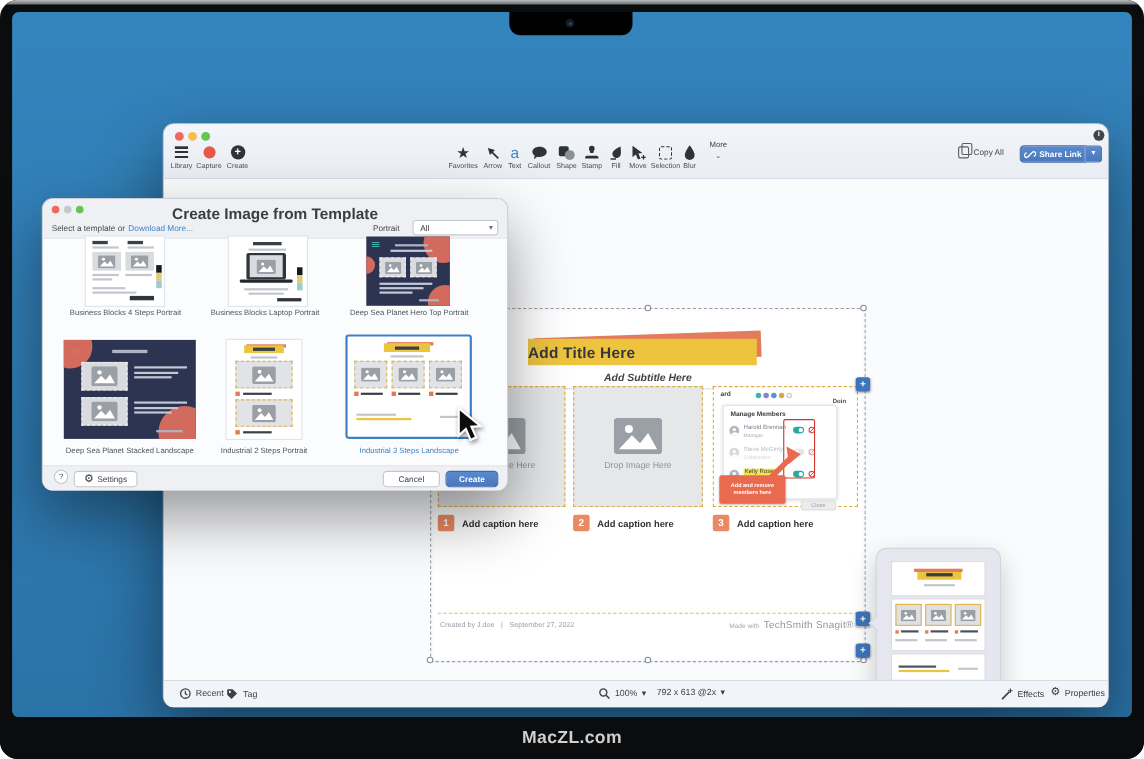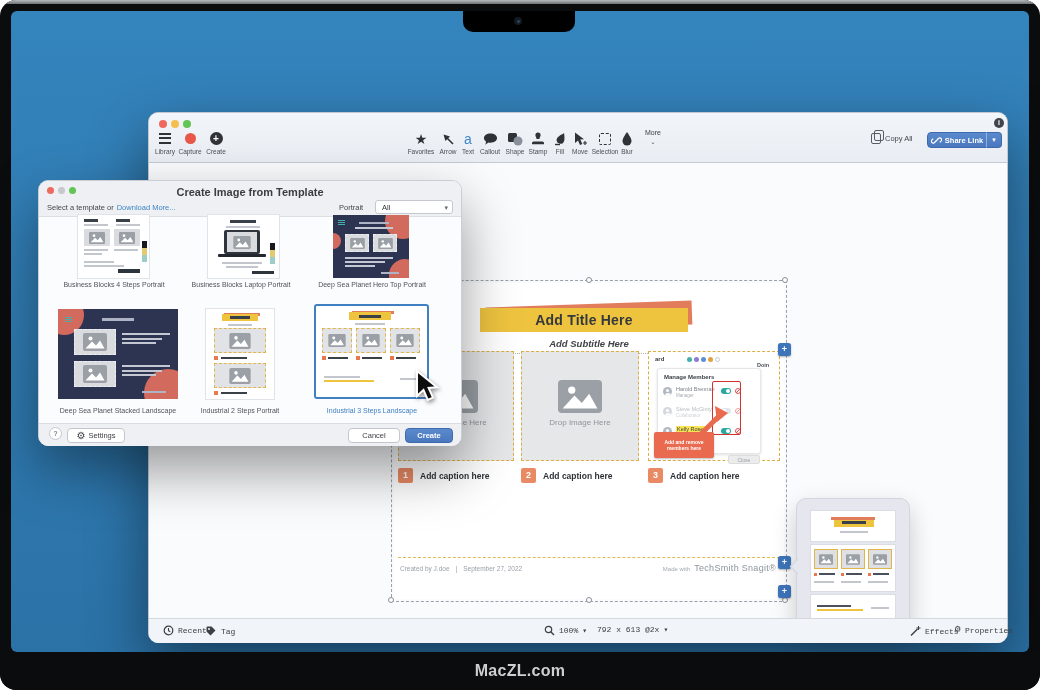--- a/index.html
+++ b/index.html
@@ -30,31 +30,31 @@
   .selic{width:12px;height:12px;border:1.6px dashed #2f3338;border-radius:2px;box-sizing:border-box;}
   .moretxt{font-size:7px;color:#3c4046;}
   #infoic{left:845px;top:5px;width:10px;height:10px;border-radius:50%;background:#41454b;color:#fff;font-size:7px;line-height:10px;text-align:center;font-weight:bold;}
   #copyall{left:722px;top:20px;display:flex;align-items:center;gap:4px;font-size:7.5px;color:#43474d;}
   .cpyic{position:relative;width:8px;height:9px;border:1.2px solid #595e66;border-radius:2px;background:#eef1f6;}
   .cpyic:before{content:'';position:absolute;left:2px;top:-4px;width:8px;height:9px;border:1.2px solid #595e66;border-radius:2px;}
   #sharebtn{left:778px;top:19px;width:60px;height:16px;background:linear-gradient(#5a8ace,#4a77bd);border:1px solid #3f69ad;border-radius:4px 0 0 4px;display:flex;align-items:center;justify-content:center;gap:3px;color:#fff;font-size:7.5px;font-weight:bold;box-sizing:border-box;}
   #sharecaret{left:837px;top:19px;width:16px;height:16px;background:linear-gradient(#5a8ace,#4a77bd);border:1px solid #3f69ad;border-left:1px solid rgba(255,255,255,.4);border-radius:0 4px 4px 0;color:#fff;font-size:7px;line-height:14px;text-align:center;box-sizing:border-box;}
 
   #workspace{left:0;top:50px;width:858px;height:455px;background:#fafbfd;}
-  #statusbar{left:0;top:505px;width:858px;height:25px;background:#f1f4f8;border-top:1px solid #d3d8df;border-radius:0 0 9px 9px;box-sizing:border-box;font-family:Liberation Mono, monospace;}
+  #statusbar{left:0;top:505px;width:858px;height:25px;background:#f1f4f8;border-top:1px solid #d3d8df;border-radius:0 0 9px 9px;box-sizing:border-box;}
   .sbitem{display:flex;align-items:center;gap:4px;font-size:8px;color:#3d4147;}
   .gear{font-size:10px;line-height:10px;color:#3d4147;}
 
   
   #doc{left:245px;top:120px;width:390px;height:316px;background:#fff;}
   #docsel{left:-3px;top:-3px;width:394px;height:320px;border:1px dashed #9aa0a8;}
   .hndl{width:6px;height:6px;border-radius:50%;background:#fff;border:1px solid #8b9097;box-sizing:border-box;}
   .plus{width:13px;height:13px;background:#3d74ba;border-radius:2.5px;color:#fff;font-size:9px;font-weight:bold;line-height:13px;text-align:center;box-shadow:0 1px 2px rgba(0,0,0,.3);}
   #coralband{left:92px;top:21px;width:206px;height:24px;background:#e27d5c;transform:rotate(-2deg);}
-  #yellowband{left:86px;top:25px;width:208px;height:24px;background:#eec43f;display:flex;align-items:center;justify-content:center;font-size:14px;font-weight:bold;color:#35383c;letter-spacing:.2px;}
+  #yellowband{left:86px;top:25px;width:208px;height:24px;background:#eec43f;display:flex;align-items:center;justify-content:flex-start;font-size:14px;font-weight:bold;color:#35383c;letter-spacing:.2px;}
   #subtitle{left:0;top:55px;width:390px;text-align:center;font-size:9.5px;font-weight:bold;font-style:italic;color:#3f4246;}
   #docdiv1{left:0;top:70px;width:390px;border-top:1px dotted #bdb59b;}
   .panel{top:68px;height:110px;background:#e6e7e9;border:1.5px dashed #dcae45;box-sizing:border-box;}
   .panel .phw{position:absolute;left:50%;top:28px;transform:translateX(-50%);}
   .droptxt{position:absolute;left:0;top:66px;width:100%;text-align:center;font-size:8px;color:#8f9399;}
   #panel3{background:#fff;}
   .capsq{top:185px;width:15px;height:15px;background:#ea8a64;border-radius:2px;color:#fff;font-weight:bold;font-size:9px;line-height:15px;text-align:center;}
   .captxt{top:188px;font-size:8.5px;font-weight:bold;color:#2e3237;}
   #docdiv2{left:4px;top:274px;width:382px;border-top:1px dashed #e3bb4e;}
   #createdline{left:6px;top:282px;display:flex;gap:6px;font-size:6.5px;color:#9aa0a7;}
@@ -89,21 +89,21 @@
   .msec{position:absolute;left:14px;width:84px;background:#fff;box-shadow:0 0 0 1px #dcdce4;}
   .mimg{position:absolute;width:24px;height:20px;background:#dfe0e3;border:1px solid #e0b64a;box-sizing:border-box;display:flex;align-items:center;justify-content:center;}
   .odot{position:absolute;width:3px;height:3px;background:#e8794f;}
   .dln{position:absolute;background:#4a505c;height:2px;}
   .gln{position:absolute;background:#c3c6cc;height:1.5px;}
   .yln{position:absolute;background:#eec43f;height:1.5px;}
 
   
   #dlg{left:38px;top:180px;width:424px;height:266px;background:#fbfcfe;border-radius:10px;box-shadow:0 24px 55px rgba(0,0,0,.4);border:1px solid #c9ced6;box-sizing:border-box;}
   #dlghead{left:0;top:0;width:422px;height:36px;background:#eef0f3;border-bottom:1px solid #dbdee3;border-radius:9px 9px 0 0;box-sizing:border-box;}
-  #dlgtitle{left:0;top:5px;width:422px;text-align:center;font-size:11px;font-weight:bold;color:#3a3d42;}
+  #dlgtitle{left:0;top:5px;width:422px;text-align:center;font-size:14px;font-weight:bold;color:#3a3d42;}
   #dlgsub{left:8px;top:22px;display:flex;gap:3px;font-size:7.5px;color:#43474d;}
   #dlglink{color:#3e86c7;}
   #catlbl{left:300px;top:22px;font-size:7.5px;color:#43474d;}
   #catdd{left:336px;top:19px;width:78px;height:14px;background:#fff;border:1px solid #c5c9cf;border-radius:3px;font-size:7.5px;color:#33363b;line-height:13px;padding-left:6px;box-sizing:border-box;}
   #catdd .crt{position:absolute;right:4px;top:0;font-size:7px;color:#6a6f76;}
   .thumb{background:#fff;box-shadow:0 0 0 1px #e0e3e8;}
   .navy{background:#2d3452;box-shadow:none;}
   .tlabel{font-size:7px;color:#4f5359;text-align:center;}
   .tlabel.sel{color:#3d7fc1;}
   .coralc{position:absolute;background:#d26a5e;border-radius:50%;}

